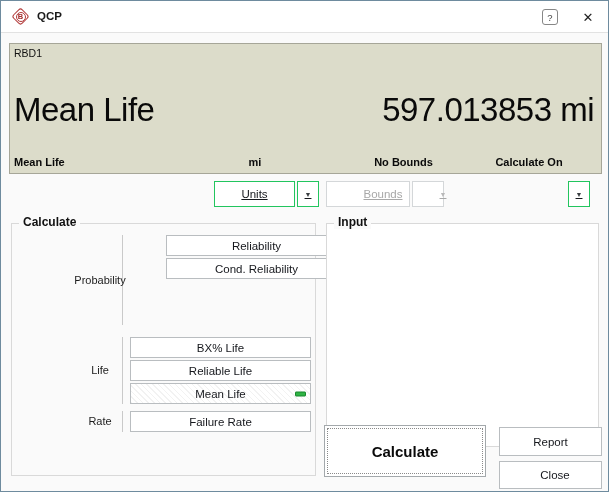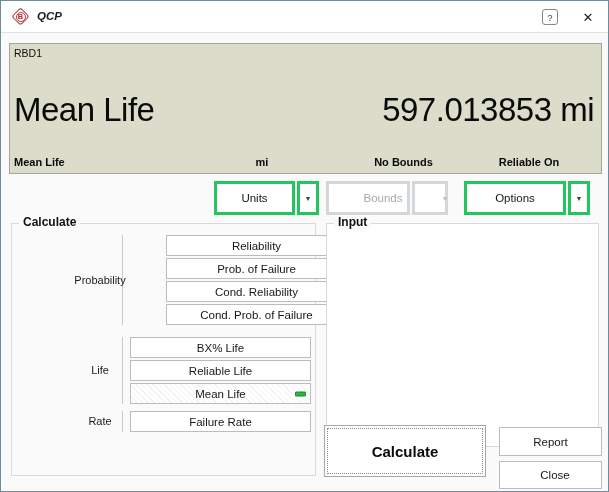--- a/index.html
+++ b/index.html
@@ -10,41 +10,41 @@
   }
   
   .titlebar{ position:absolute; left:0; top:0; width:100%; height:32px;
     background:#ffffff; border-bottom:1px solid #e2e2e2; }
   .logo{ position:absolute; left:11px; top:7px; width:18px; height:18px; }
   .logo .diamond{ position:absolute; left:2px; top:2px; width:13px; height:13px;
     border:1.4px solid #b23a3a; border-radius:3px; transform:rotate(45deg); background:#fff; }
   .logo .circle{ position:absolute; left:3.5px; top:3.5px; width:10px; height:10px;
     border:1px solid #b23a3a; border-radius:50%; display:flex; align-items:center;
     justify-content:center; font-size:7.5px; font-weight:bold; color:#a32c2c; background:#fff; }
-  .win-title{ position:absolute; left:36px; top:9px; font-size:11.5px; font-weight:bold; color:#1a1a1a;font-style:italic; }
+  .win-title{ position:absolute; left:36px; top:9px; font-size:11.5px; font-weight:bold; color:#1a1a1a; }
   .help-btn{ position:absolute; left:541px; top:8px; width:16px; height:16px;
     border:1px solid #878787; border-radius:3px; background:#fff; display:flex;
     align-items:center; justify-content:center; font-size:9.5px; color:#444; cursor:default; }
   .close-btn{ position:absolute; left:577px; top:7px; width:20px; height:18px;
     display:flex; align-items:center; justify-content:center; font-size:13px; color:#222; cursor:default; }
   
   .results{ position:absolute; left:8px; top:42px; width:593px; height:131px;
     background:#dcdcca; border:1px solid #a6a698; }
   .rbd{ position:absolute; left:4px; top:3px; font-size:10.5px; color:#111; }
   .metric-big{ position:absolute; left:4px; top:47px; font-size:33px; color:#0a0a0a; letter-spacing:-0.5px; }
   .value-big{ position:absolute; right:7px; top:47px; font-size:33px; color:#0a0a0a; letter-spacing:-0.5px; }
   .res-foot{ position:absolute; bottom:5px; font-size:11px; font-weight:bold; color:#0a0a0a; white-space:nowrap; }
   .rf-metric{ left:4px; }
-  .rf-units{ left:252px; transform:translateX(-50%); }
+  .rf-units{ left:245px; transform:translateX(-50%); }
   .rf-bounds{ left:382px; transform:translateX(-50%);padding-left:23px; }
   .rf-captions{ left:519px; transform:translateX(-50%); }
   
-  .sbtn{ position:absolute; top:180px; height:34px; background:#fff; border:3px solid #22c55e;
+  .sbtn{ position:absolute; top:180px; height:26px; background:#fff; border:1px solid #22c55e;
     font-size:11.5px; color:#15171c; display:flex; align-items:center; justify-content:center;
-    font-family:"Liberation Sans",sans-serif; cursor:default; }
+    font-family:"Liberation Sans",sans-serif; cursor:default;text-decoration:underline; }
   .arrow-glyph{ font-size:7px; color:#3c4043; line-height:1; }
   .sbtn.disabled{ color:#a8a8a8; border-color:#d4d7d9;padding-left:30px; }
   .sbtn.disabled .arrow-glyph{ color:#b9b9b9; }
   .u-main{ left:213px; width:81px; } .u-arr{ left:296px; width:22px; }
   .b-main{ left:325px; width:84px; } .b-arr{ left:411px; width:21px; }
   .o-main{ left:463px; width:102px; } .o-arr{ left:567px; width:22px; }
   
   .group{ position:absolute; border:1px solid #d9d9d9; }
   .group-calc{ left:10px; top:222px; width:305px; height:253px; background:#fafafa; }
   .group-input{ left:325px; top:222px; width:273px; height:224px; background:#ffffff; }
@@ -92,52 +92,49 @@
     </div>
   </div>
 
   <div class="results">
     <div class="rbd">RBD1</div>
     <div class="metric-big">Mean Life</div>
     <div class="value-big">597.013853 mi</div>
     <div class="res-foot rf-metric">Mean Life</div>
     <div class="res-foot rf-units">mi</div>
     <div class="res-foot rf-bounds">No Bounds</div>
-    <div class="res-foot rf-captions">Reliable On</div>
+    <div class="res-foot rf-captions">Calculate On</div>
   </div>
 
   <div class="sbtn u-main">Units</div>
   <div class="sbtn u-arr">
     <span class="arrow-glyph">▼</span>
   </div>
   <div class="sbtn b-main disabled">Bounds</div>
   <div class="sbtn b-arr disabled">
     <span class="arrow-glyph">▼</span>
   </div>
-  <div class="sbtn o-main">Options</div>
   <div class="sbtn o-arr">
     <span class="arrow-glyph">▼</span>
   </div>
 
   <div class="group group-calc">
     <span class="legend">Calculate</span>
 
     <span class="vline vl-prob"></span>
     <span class="vline vl-life"></span>
     <span class="vline vl-rate"></span>
 
     <span class="sec-label" style="top:50px;">Probability</span>
     <span class="sec-label" style="top:140px;">Life</span>
     <span class="sec-label" style="top:191px;">Rate</span>
 
     <div class="stack st-prob">
       <div class="cbtn">Reliability</div>
-      <div class="cbtn">Prob. of Failure</div>
       <div class="cbtn">Cond. Reliability</div>
-      <div class="cbtn">Cond. Prob. of Failure</div>
     </div>
 
     <div class="stack st-life">
       <div class="cbtn">BX% Life</div>
       <div class="cbtn">Reliable Life</div>
       <div class="cbtn selected">
         <span>Mean Life</span>
         <span class="sel-dash"></span>
       </div>
     </div>

